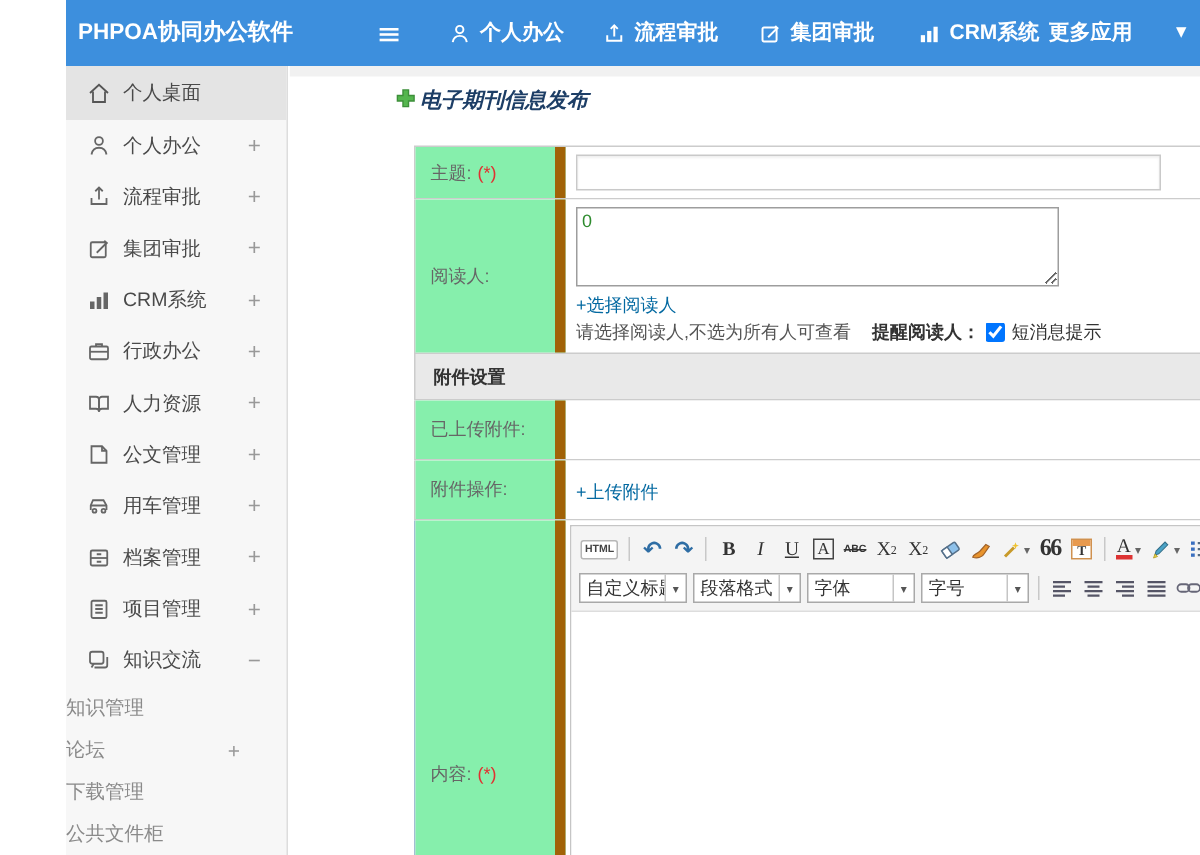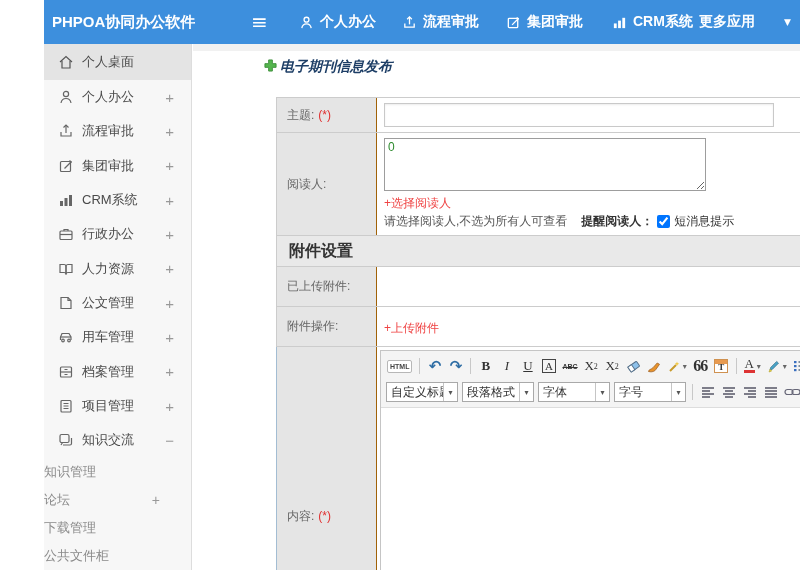--- a/index.html
+++ b/index.html
@@ -30,38 +30,38 @@
   
   #main { position:absolute; left:149px; top:44px; width:651px; height:526px; background:#fff; overflow:hidden; }
   #main-topstrip { position:absolute; left:0; top:0; width:651px; height:7px; background:#f1f1f1; }
   #page-title { position:absolute; left:71px; top:14px; display:flex; align-items:center; gap:3px;font-style:italic; }
   #page-title .ttl { color:#1d3e66; font-size:14px; font-weight:bold; }
 
   
   #formtable { position:absolute; left:83px; top:53px; width:640px; border-top:1px solid #ccc; font-size:12px; }
   .frow { display:flex; border-left:1px solid #ccc; border-right:1px solid #ccc; border-bottom:1px solid #ccc; background:#fff; }
   .frow.blue-left { border-left:1px solid #a3bdd3; }
-  .fcell-label { width:100px; flex:0 0 100px; background:#e5e5e5; border-right:1px solid #a16207; display:flex; align-items:center; padding-left:10px; color:#666; }
+  .fcell-label { width:100px; flex:0 0 100px; background:#86efac; border-right:7px solid #a16207; display:flex; align-items:center; padding-left:10px; color:#666; }
   .fcell-content { flex:1; position:relative; }
   .req { color:#e03131; margin-left:4px; }
-  .link { color:#ef4444; font-size:12px; cursor:pointer; text-decoration:none; }
+  .link { color:#0369a1; font-size:12px; cursor:pointer; text-decoration:none; }
 
   #subject-row { height:35px; }
   #subject-input { position:absolute; left:7px; top:5px; width:390px; height:24px; border:1px solid #c9c9c9; box-shadow:inset 0 1px 2px rgba(0,0,0,.08); font-size:12px; padding:0 4px; outline:none; }
 
   #readers-row { height:103px; }
   #readers-area { position:absolute; left:7px; top:5px; width:322px; height:53px; border:1px solid #9d9d9d; resize:both; font-size:12px; color:#2e8b2e; padding:1px 3px; font-family:"Liberation Sans", sans-serif; outline:none; }
   #select-readers { position:absolute; left:7px; top:62px; }
   #readers-hintline { position:absolute; left:7px; top:80px; display:flex; align-items:center; white-space:nowrap; color:#555; }
   #remind-label { font-weight:bold; color:#333; margin-left:14px; }
   #sms-checkbox { width:13px; height:13px; margin:0 4px 0 4px; vertical-align:middle; }
   #sms-label { color:#333; }
 
   #attach-header-row { height:31px; background:#e9e9e9; display:flex; align-items:center; border-left:1px solid #ccc; border-right:1px solid #ccc; border-bottom:1px solid #ccc; }
-  #attach-header-row .hdr { font-weight:bold; color:#333; padding-left:12px; font-size:16px; }
+  #attach-header-row .hdr { font-weight:bold; color:#333; padding-left:12px; font-size:12px; }
 
   #uploaded-row { height:40px; }
   #attachops-row { height:40px; }
   #attachops-row .link { position:absolute; left:7px; top:13px;text-align:right; }
 
   #content-row { height:339px; }
 
   
   #editor { position:absolute; left:3px; top:3px; width:540px; border:1px solid #c5c5c5; background:#fff; }
   #ed-toolbar { background:#f4f4f4; border-bottom:1px solid #ddd; padding:2px 3px; }

